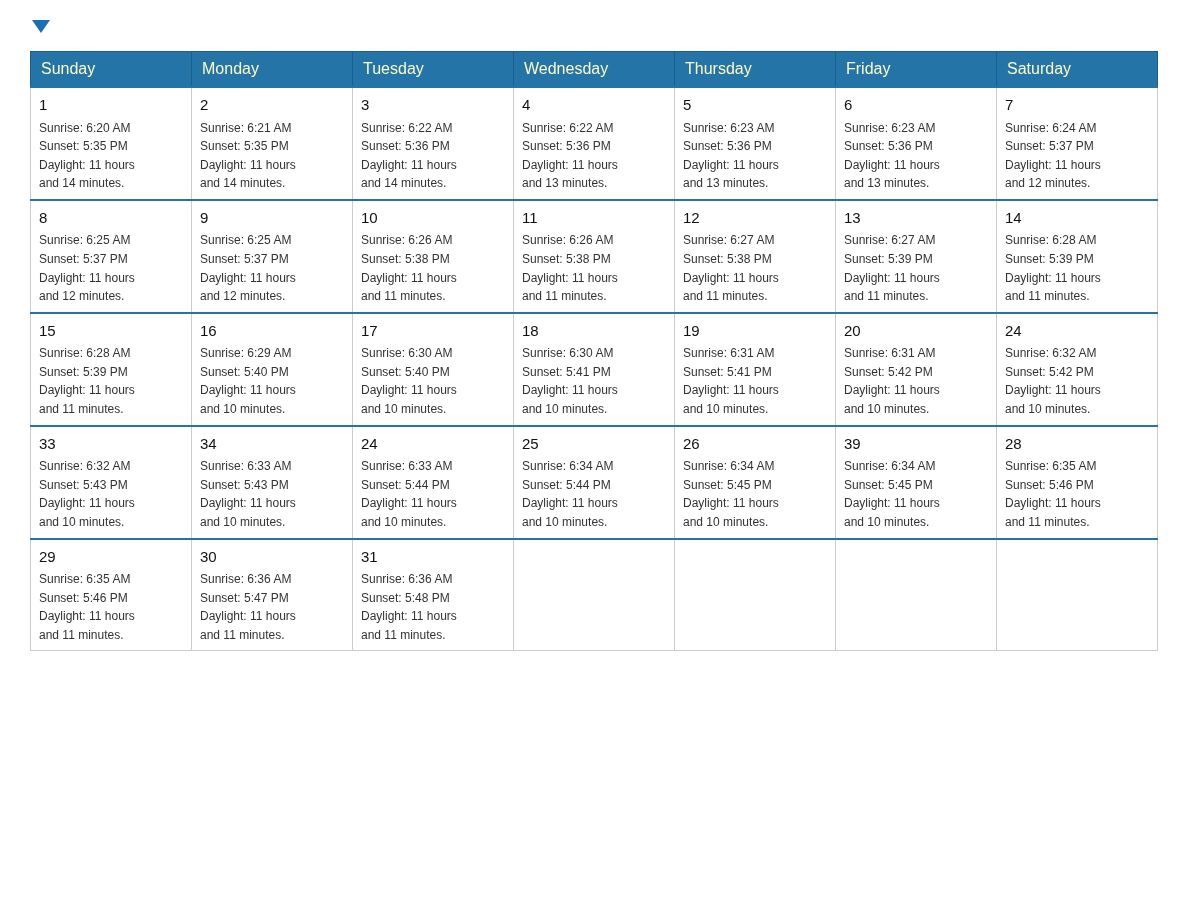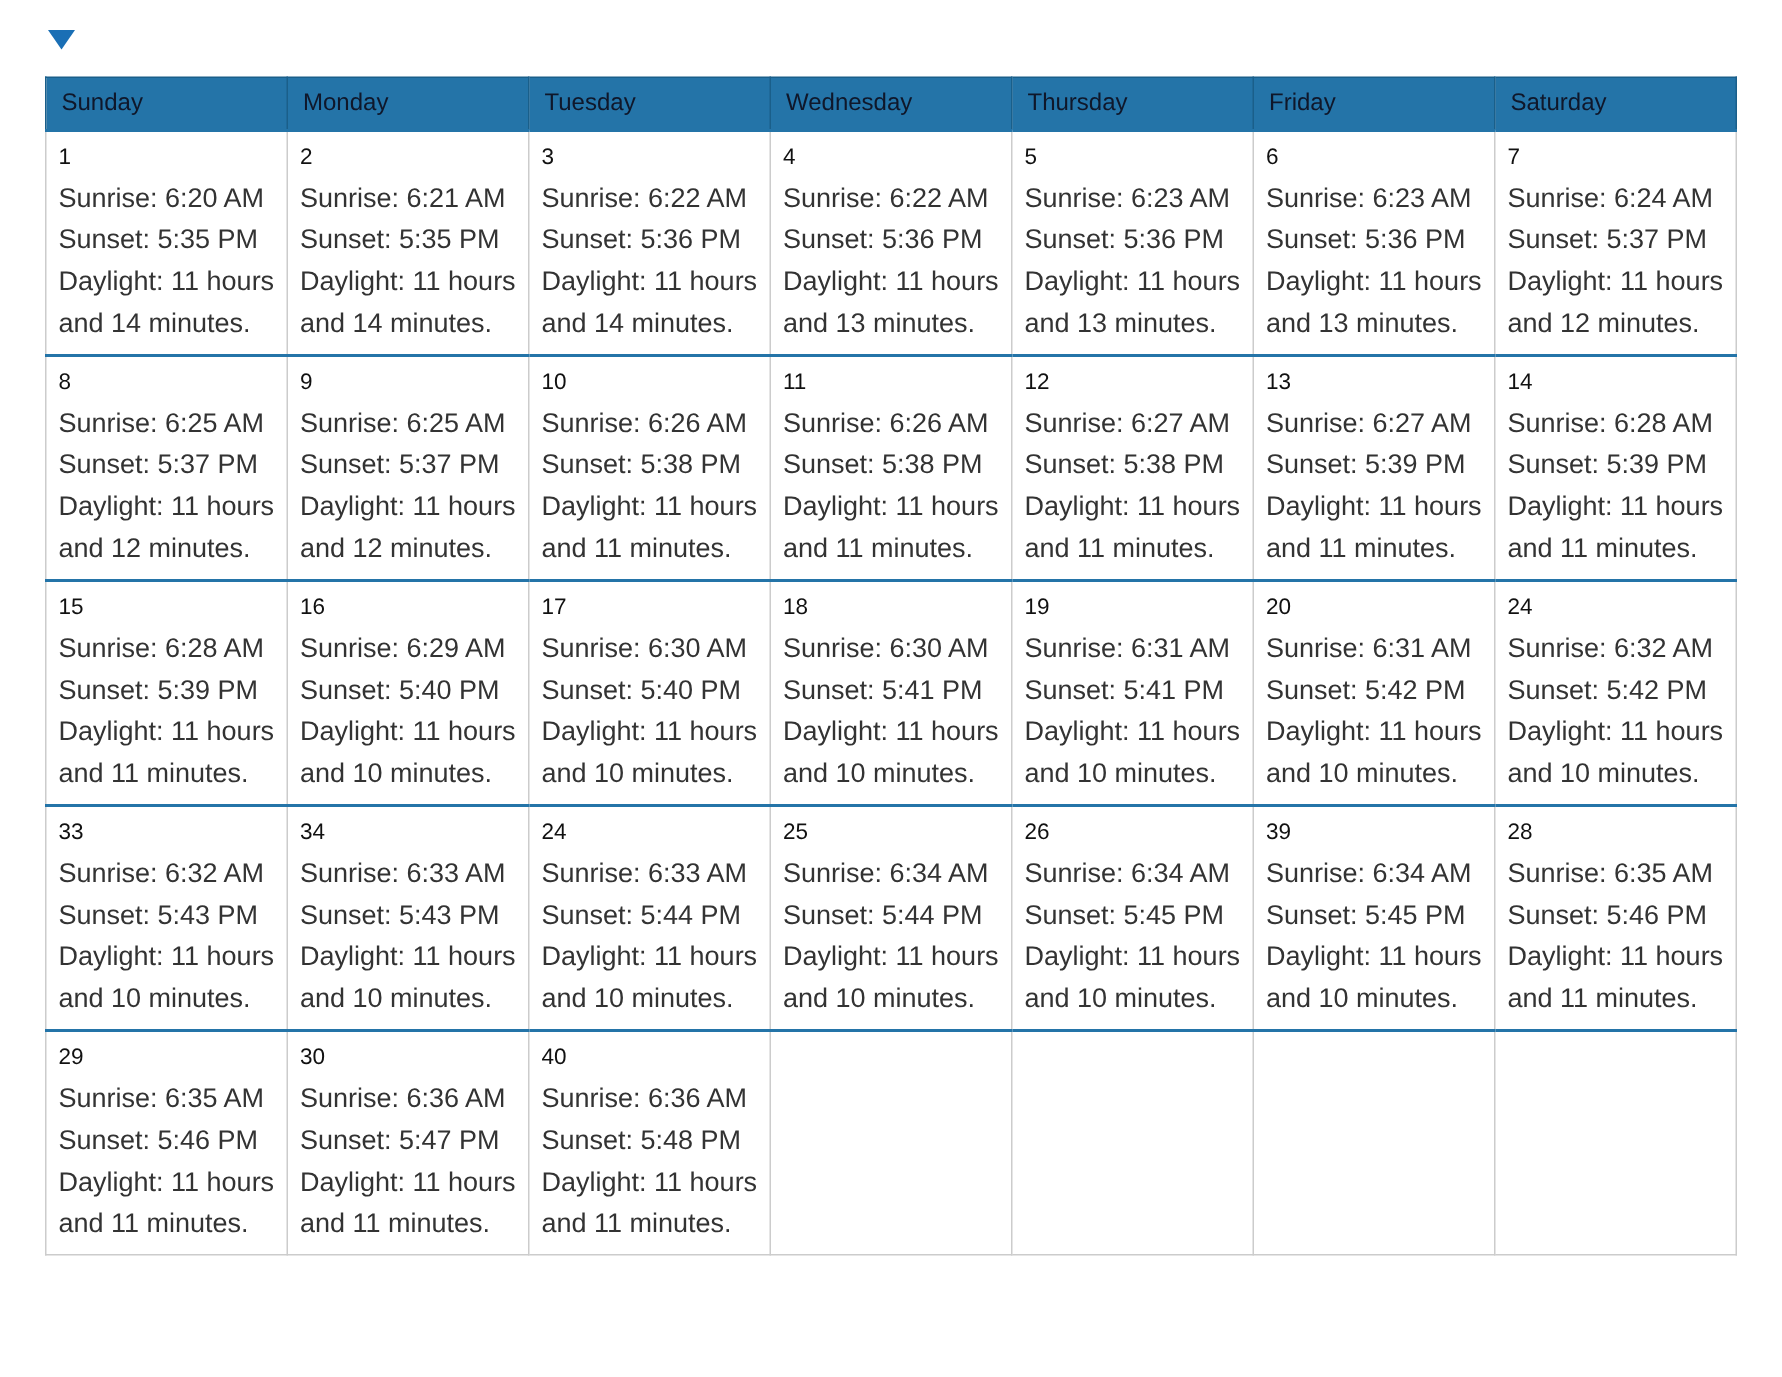--- a/index.html
+++ b/index.html
@@ -51,21 +51,21 @@
       font-size: 22px;
       color: #333;
       margin-top: 4px;
     }
     .calendar-table {
       width: 100%;
       border-collapse: collapse;
     }
     .calendar-table th {
       background: #2474a8;
-      color: #0f172a;
+      color: #fef9c3;
       font-size: 16px;
       font-weight: normal;
       padding: 8px 10px;
       text-align: left;
       border: 1px solid #1a5f8a;
     }
     .calendar-table td {
       vertical-align: top;
       border: 1px solid #ccc;
       padding: 6px 8px;
@@ -81,21 +81,21 @@
     }
     .day-number {
       font-size: 15px;
       font-weight: normal;
       color: #111;
       display: block;
       margin-bottom: 2px;
     }
     .day-info {
       color: #333;
-      font-size: 18px;
+      font-size: 12px;
       line-height: 1.55;
     }
     
     .week-row td {
       border-top: 2px solid #2474a8;
     }
   </style>
 </head>
 <body>
 
@@ -249,21 +249,21 @@
       <tr class="week-row">
         <td>
           <span class="day-number">29</span>
           <div class="day-info">Sunrise: 6:35 AM<br>Sunset: 5:46 PM<br>Daylight: 11 hours<br>and 11 minutes.</div>
         </td>
         <td>
           <span class="day-number">30</span>
           <div class="day-info">Sunrise: 6:36 AM<br>Sunset: 5:47 PM<br>Daylight: 11 hours<br>and 11 minutes.</div>
         </td>
         <td>
-          <span class="day-number">40</span>
+          <span class="day-number">31</span>
           <div class="day-info">Sunrise: 6:36 AM<br>Sunset: 5:48 PM<br>Daylight: 11 hours<br>and 11 minutes.</div>
         </td>
         <td class="empty"></td>
         <td class="empty"></td>
         <td class="empty"></td>
         <td class="empty"></td>
       </tr>
     </tbody>
 </table>
 

